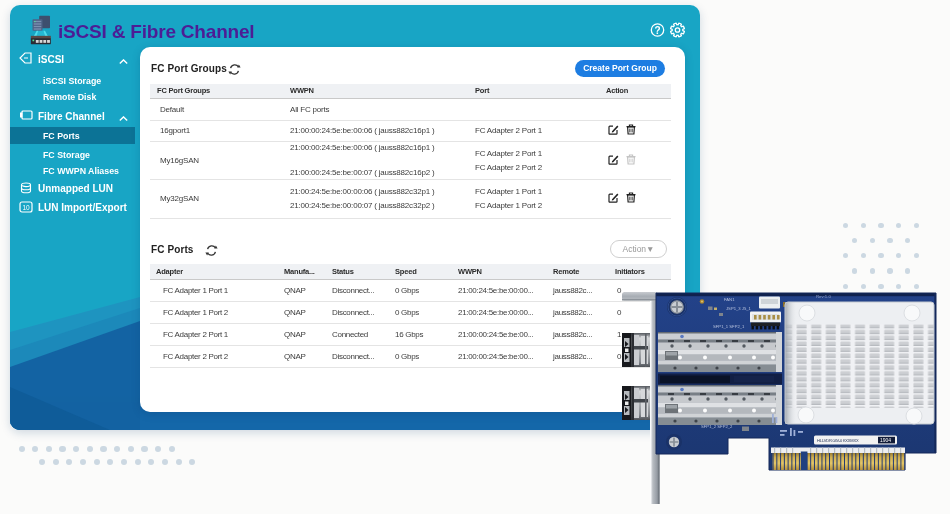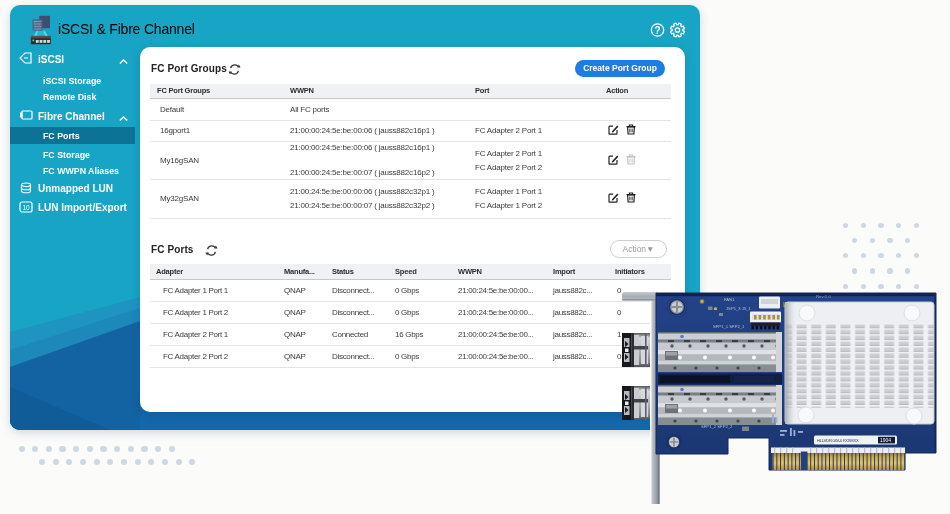--- a/index.html
+++ b/index.html
@@ -8,21 +8,21 @@
   .abs { position:absolute; }
 
   
   #win {
     position:absolute; left:10px; top:5px; width:690px; height:425px;
     border-radius:10px; overflow:hidden;
     background:#18a5c5;
     box-shadow:0 3px 10px rgba(10,60,110,0.18);
   }
 
-  #title { position:absolute; left:48px; top:15.5px; color:#000000; font-size:14px; font-weight:normal; letter-spacing:-0.2px; }
+  #title { position:absolute; left:48px; top:15.5px; color:#4c1d95; font-size:19px; font-weight:bold; letter-spacing:-0.2px; }
 
   
   .mi { position:absolute; color:#fff; font-weight:bold; white-space:nowrap; }
   .lvl1 { font-size:10px; left:28px; }
   .lvl2 { font-size:8.8px; left:33px; }
   #sel { position:absolute; left:0; top:122px; width:125px; height:16.5px; background:#0c7396; }
   .micon { position:absolute; left:9px; width:14px; height:12px; }
 
   
   #panel {
@@ -242,21 +242,21 @@
           <col style="width:62px">
           <col style="width:56px">
         </colgroup>
       <tbody>
           <tr style="height:15px;margin-left:36px;">
             <th style="padding-left:6px;">Adapter</th>
             <th>Manufa...</th>
             <th>Status</th>
             <th>Speed</th>
             <th>WWPN</th>
-            <th>Import</th>
+            <th>Remote</th>
             <th>Initiators</th>
           </tr>
       <tr style="height:22px;">
             <td style="padding-left:13px;">FC Adapter 1 Port 1</td>
             <td>QNAP</td>
             <td>Disconnect...</td>
             <td>0 Gbps</td>
             <td>21:00:24:5e:be:00:00...</td>
             <td>jauss882c...</td>
             <td style="padding-left:2px;">0</td>

